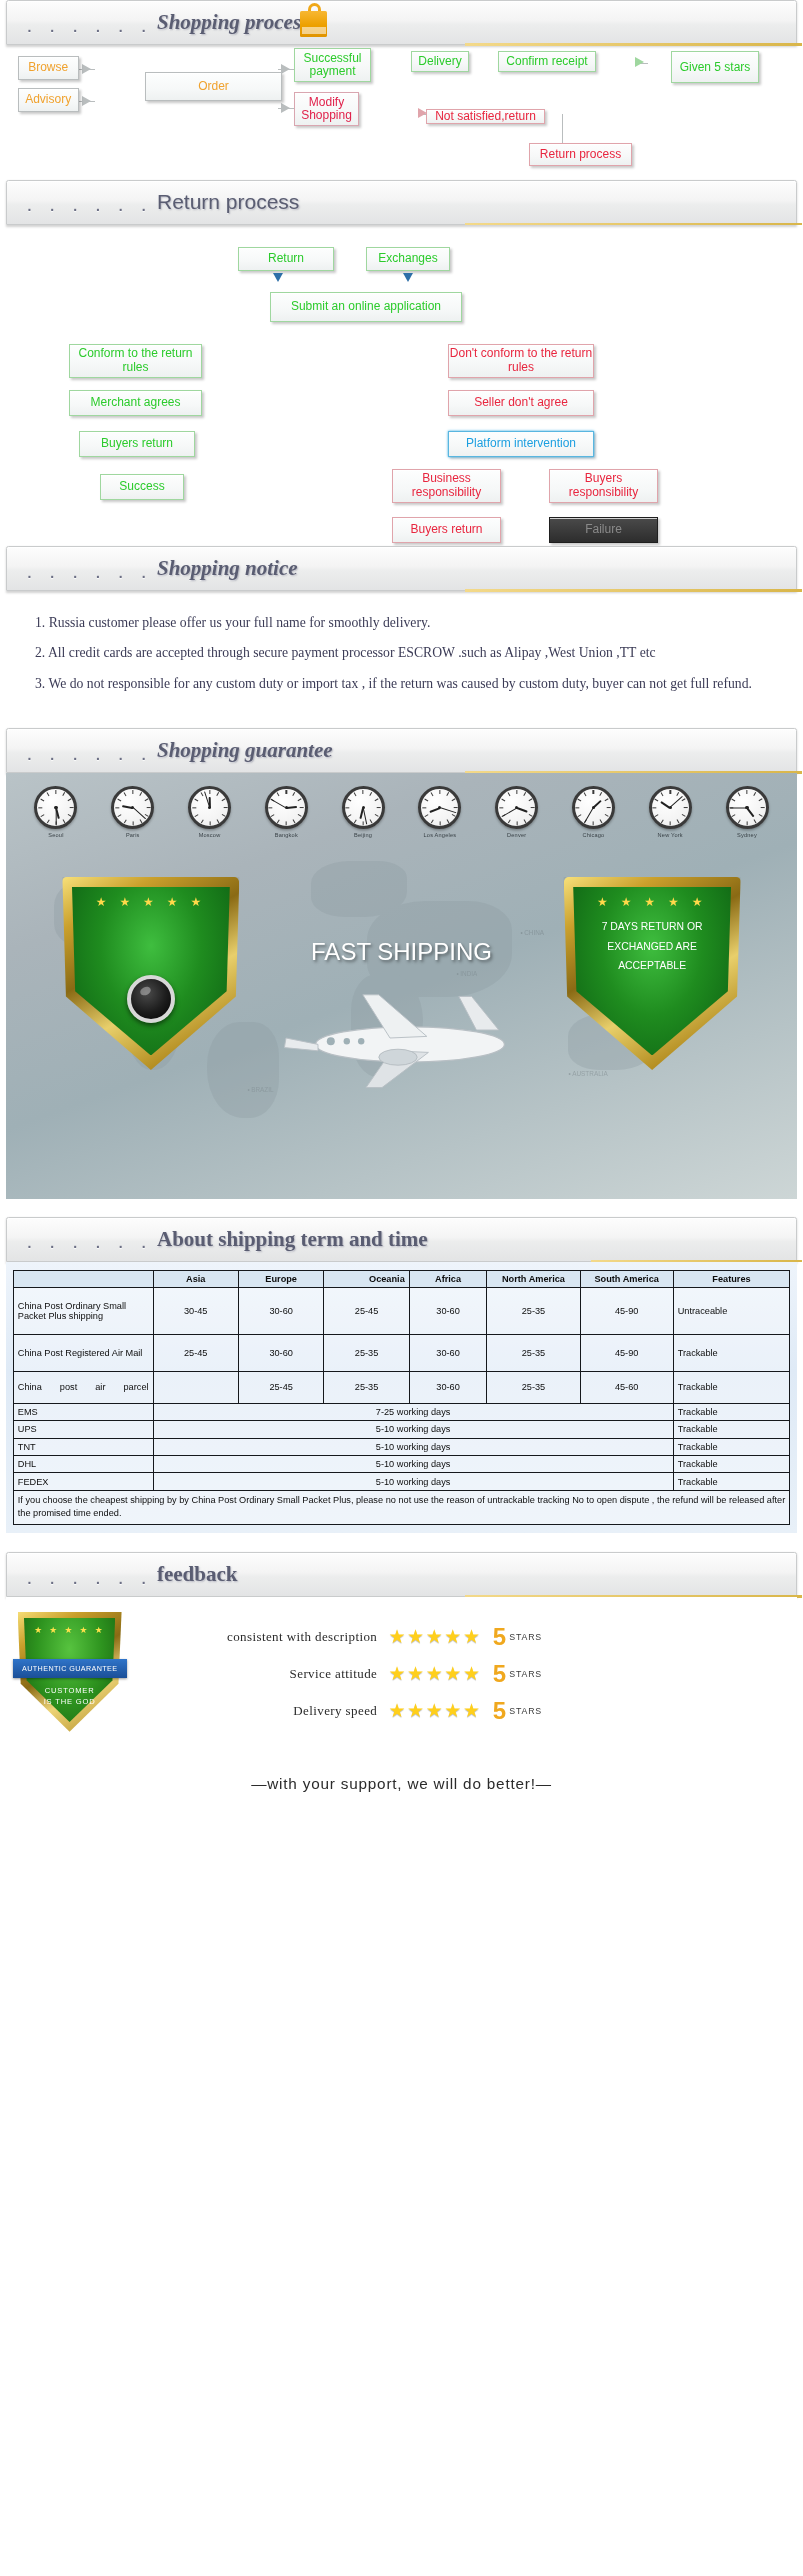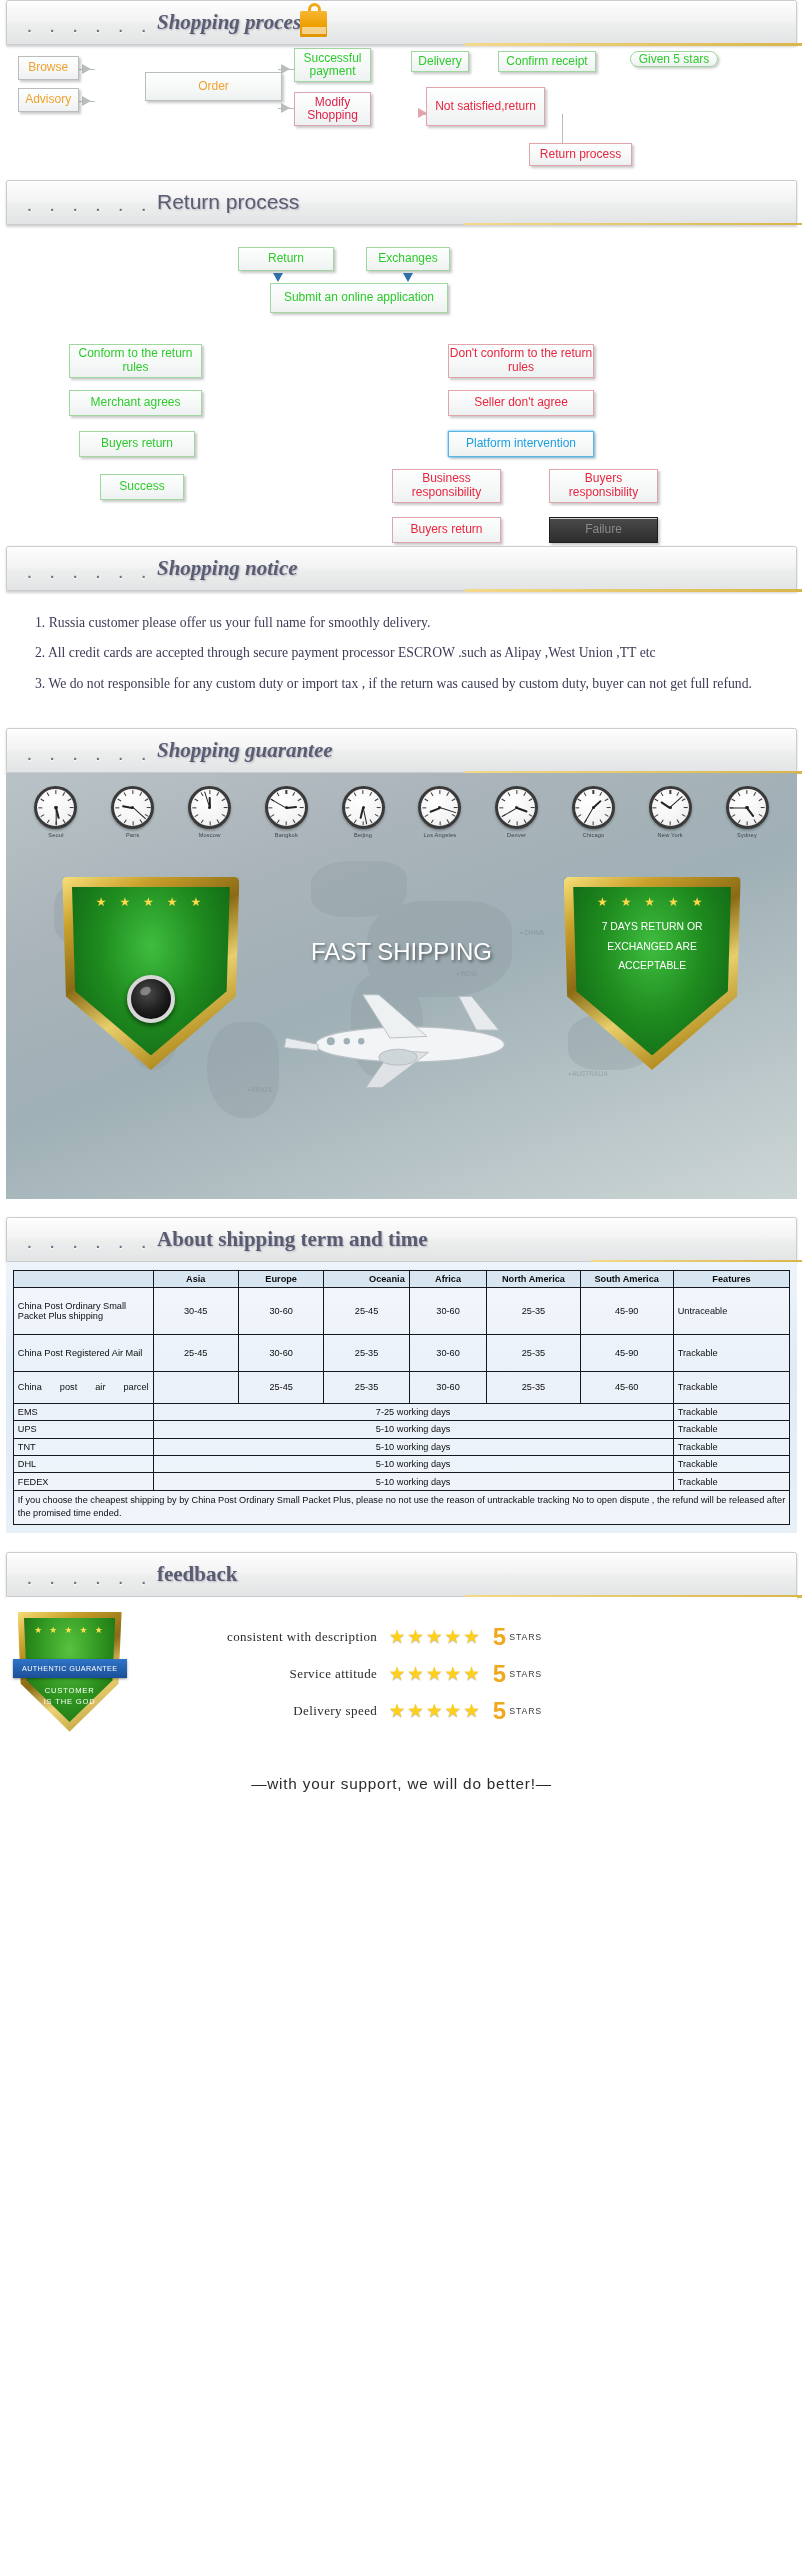--- a/index.html
+++ b/index.html
@@ -267,40 +267,40 @@
       <div class="arrow-gray" style="left:281px;top:58px;border-width:5.6px 0 5.6px 9.6px;border-color:transparent transparent transparent #b9bdbe;"></div>
       <div class="arrow-gray" style="left:418px;top:12px;border-width:5.6px 0 5.6px 9.6px;border-color:transparent transparent transparent #9fd79f;"></div>
       <div class="arrow-gray" style="left:499px;top:12px;border-width:5.6px 0 5.6px 9.6px;border-color:transparent transparent transparent #9fd79f;"></div>
       <div class="arrow-gray" style="left:635px;top:12px;border-width:5.6px 0 5.6px 9.6px;border-color:transparent transparent transparent #9fd79f;"></div>
       <div class="arrow-gray" style="left:418px;top:63px;border-width:5.6px 0 5.6px 9.6px;border-color:transparent transparent transparent #e0a4ab;"></div>
 
       <div class="flowbox fb-orange" style="left:17.7px;top:11.2px;width:61px;height:24px;">Browse</div>
       <div class="flowbox fb-orange" style="left:17.7px;top:43px;width:61px;height:24px;">Advisory</div>
       <div class="flowbox fb-orange" style="left:145px;top:27px;width:137px;height:29px;">Order</div>
       <div class="flowbox fb-green" style="left:294px;top:3.2px;width:77px;height:34px;padding:0 3.2px;">Successful payment</div>
-      <div class="flowbox fb-crim" style="left:294px;top:47px;width:77px;height:34px;padding:0 16px;text-align:center;">Modify Shopping</div>
+      <div class="flowbox fb-crim" style="left:294px;top:47px;width:65px;height:34px;padding:0 16px;text-align:center;">Modify Shopping</div>
       <div class="flowbox fb-green" style="left:411px;top:6.4px;width:58px;height:21px;">Delivery</div>
       <div class="flowbox fb-green" style="left:498px;top:6.4px;width:98px;height:21px;">Confirm receipt</div>
-      <div class="flowbox fb-green" style="left:630px;top:6.4px;width:88px;height:16px;border-radius:9px;">Given 5 stars</div>
-      <div class="flowbox fb-red" style="left:426px;top:42px;width:119px;height:39px;">Not satisfied,return</div>
+      <div class="flowbox fb-green" style="left:671px;top:6.4px;width:88px;height:32px;">Given 5 stars</div>
+      <div class="flowbox fb-red" style="left:426px;top:64px;width:119px;height:15px;">Not satisfied,return</div>
       <div class="flowbox fb-red" style="left:529px;top:98px;width:103px;height:22.5px;">Return process</div>
     </div>
   </div>
 
   <div class="sec-wrap" style="margin-top:37px;">
     <div class="sec-head">
       <span class="dots">. . . . . .</span>
       <span class="sec-title">Return process</span>
       <span class="underline"></span>
     </div>
 
     <div class="s2">
       <div class="flowbox fb-green" style="left:238px;top:22.5px;width:96px;height:24px;">Return</div>
       <div class="flowbox fb-green" style="left:366px;top:22.5px;width:84px;height:24px;">Exchanges</div>
-      <div class="flowbox fb-green" style="left:270px;top:58px;width:178px;height:30.5px;">Submit an online application</div>
+      <div class="flowbox fb-green" style="left:270px;top:67px;width:192px;height:30.5px;">Submit an online application</div>
 
       <div class="arrow-gray" style="left:273px;top:48px;border-width:9.6px 5.6px 0 5.6px;border-color:#2d6fa8 transparent transparent transparent;"></div>
       <div class="arrow-gray" style="left:403px;top:48px;border-width:9.6px 5.6px 0 5.6px;border-color:#2d6fa8 transparent transparent transparent;"></div>
 
       <div class="flowbox fb-green" style="left:69px;top:119px;width:133px;height:34px;">Conform to the return rules</div>
       <div class="flowbox fb-red" style="left:448px;top:119px;width:146px;height:34px;">Don't conform to the return rules</div>
 
       <div class="flowbox fb-green" style="left:69px;top:165px;width:133px;height:26px;">Merchant agrees</div>
       <div class="flowbox fb-red" style="left:448px;top:165px;width:146px;height:26px;">Seller don't agree</div>
 

